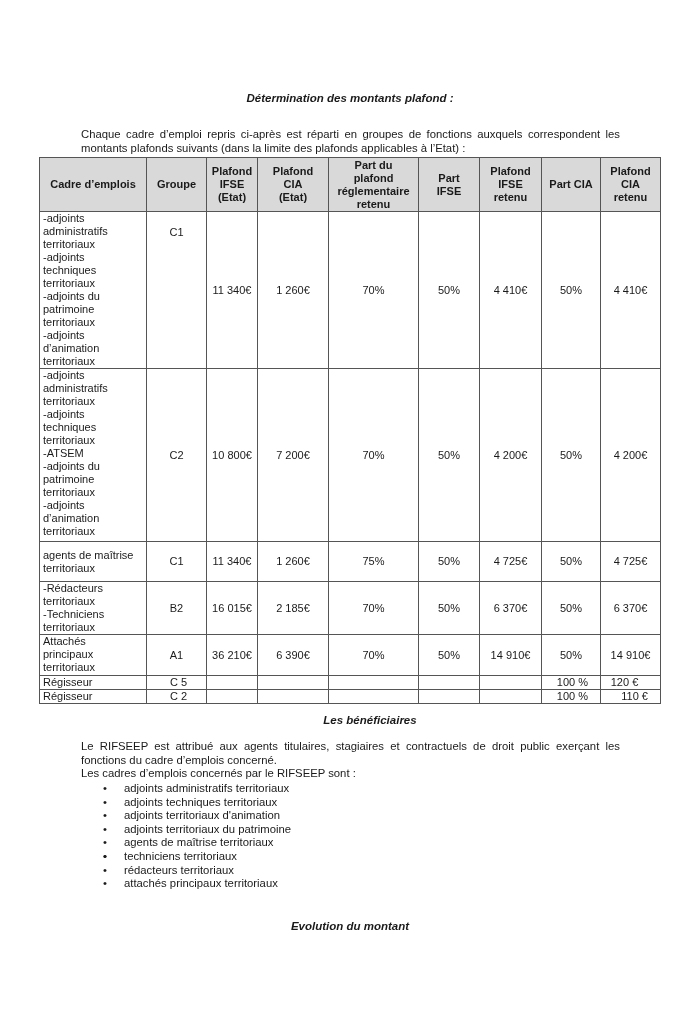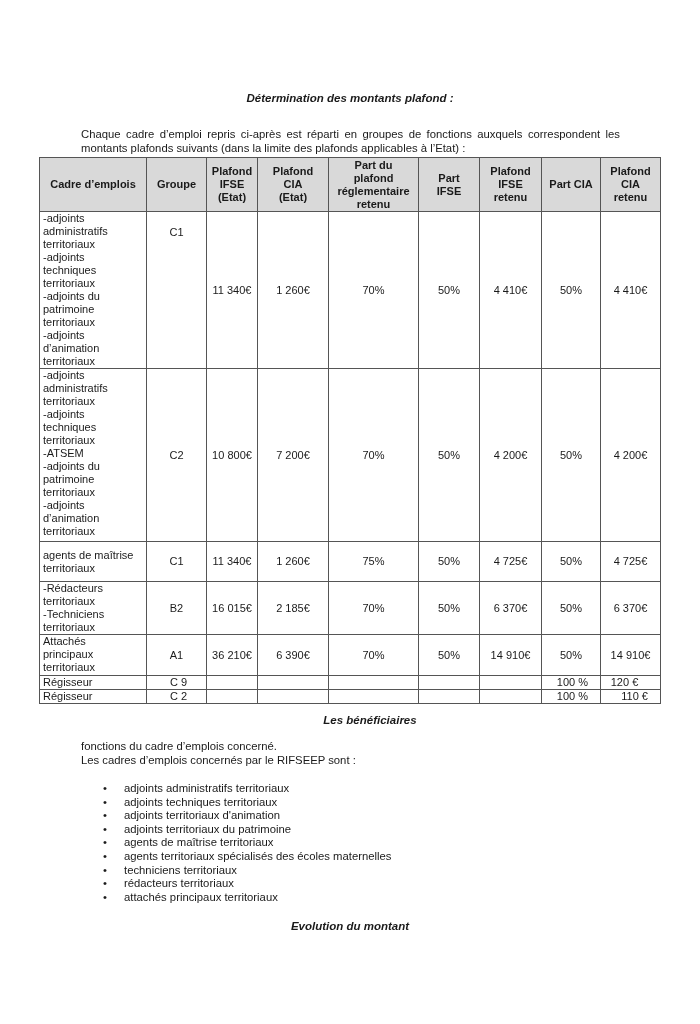--- a/index.html
+++ b/index.html
@@ -183,21 +183,21 @@
           <td>70%</td>
           <td>50%</td>
           <td>14 910€</td>
           <td>50%</td>
           <td>14 910€</td>
         </tr>
         <tr style="height: 13px;">
           <td class="cadre">
             <span class="cadre-line">Régisseur</span>
           </td>
-          <td style="text-align: left; padding-left: 23px;">C 9</td>
+          <td style="text-align: left; padding-left: 23px;">C 5</td>
           <td></td>
           <td></td>
           <td></td>
           <td></td>
           <td></td>
           <td style="text-align: right; padding-right: 12px;">100 %</td>
           <td style="text-align: center; padding-right: 12px;">120 €</td>
         </tr>
         <tr style="height: 14px;">
           <td class="cadre">
@@ -211,31 +211,32 @@
           <td></td>
           <td style="text-align: right; padding-right: 12px;">100 %</td>
           <td style="text-align: right; padding-right: 12px;">110 €</td>
         </tr>
       </tbody>
   </table>
 
   <div class="heading" style="top:714px;margin-left:20px;">Les bénéficiaires</div>
 
   <div class="para" style="top:740px;">
+    <div style="text-align:justify; text-align-last:justify;">Le RIFSEEP est attribué aux agents titulaires, stagiaires et contractuels de droit public exerçant les</div>
     <div>fonctions du cadre d’emplois concerné.</div>
     <div>Les cadres d’emplois concernés par le RIFSEEP sont :</div>
   </div>
 
   <ul class="benef" id="benef-list">
       <li><span class="bullet">•</span><span>adjoints administratifs territoriaux</span></li>
       <li><span class="bullet">•</span><span>adjoints techniques territoriaux</span></li>
       <li><span class="bullet">•</span><span>adjoints territoriaux d'animation</span></li>
       <li><span class="bullet">•</span><span>adjoints territoriaux du patrimoine</span></li>
       <li><span class="bullet">•</span><span>agents de maîtrise territoriaux</span></li>
-      <li><span class="bullet">•</span><span>agents territoriaux spécialisés des écoles maternelles</span></li>
+      <li><span class="bullet">•</span></li>
       <li><span class="bullet">•</span><span>techniciens territoriaux</span></li>
       <li><span class="bullet">•</span><span>rédacteurs territoriaux</span></li>
       <li><span class="bullet">•</span><span>attachés principaux territoriaux</span></li>
     </ul>
 
   <div class="heading" style="top:920px;">Evolution du montant</div>
 
 </div>
 
 </body></html>

